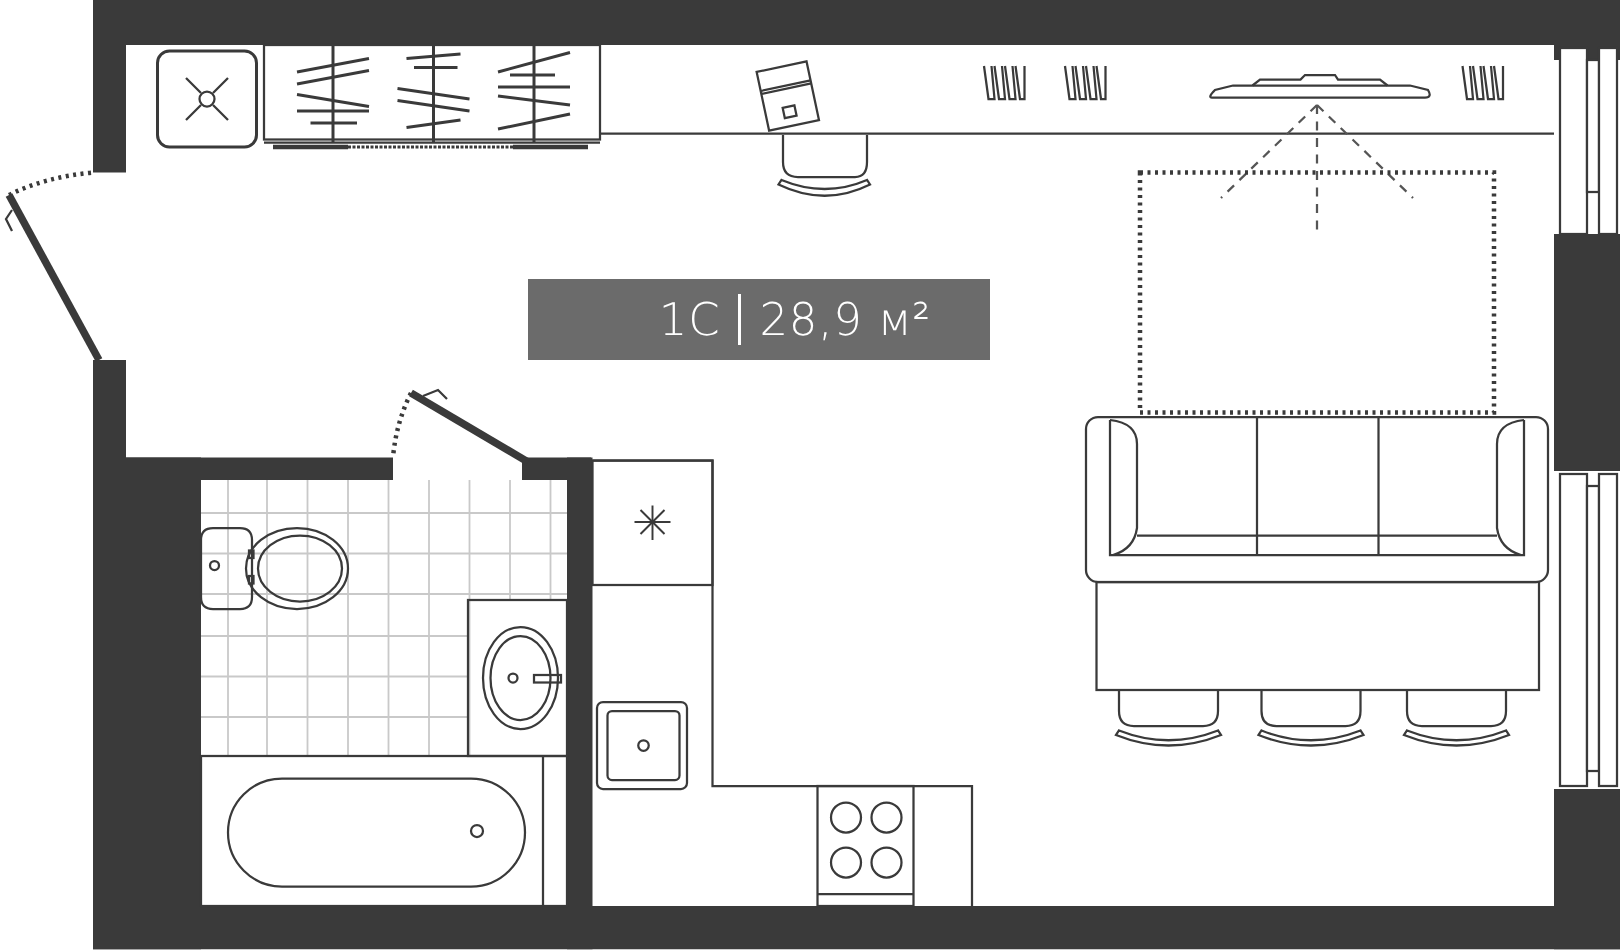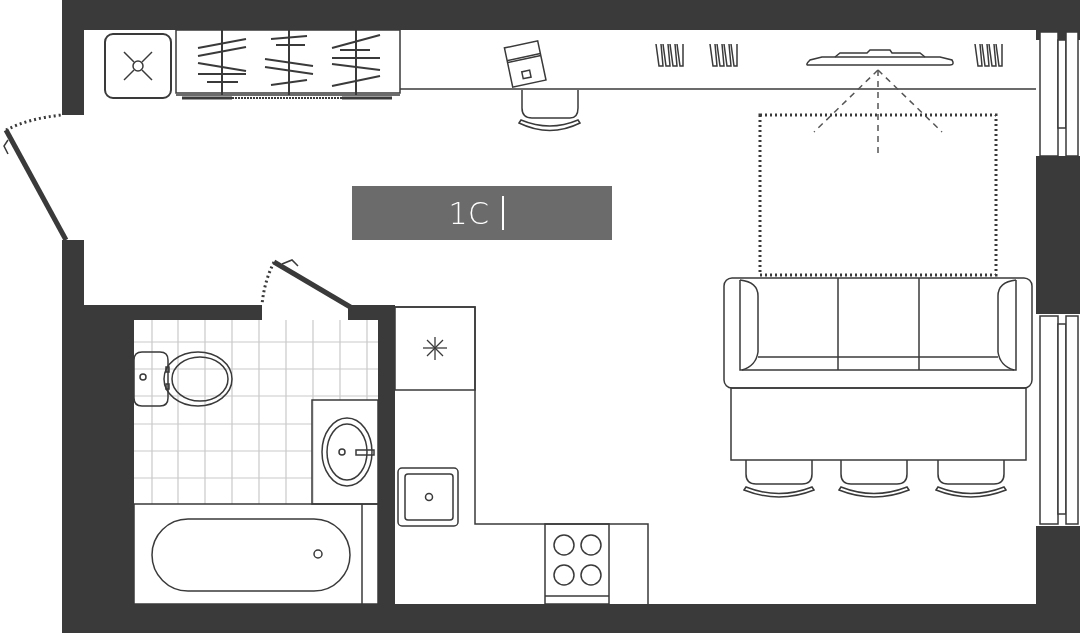--- a/index.html
+++ b/index.html
@@ -1,21 +1,21 @@
 <!DOCTYPE html>
 <html><head>
 <meta charset="utf-8">
 <style>
   html, body { margin: 0; padding: 0; background: #ffffff; }
   body { width: 1080px; height: 633px; overflow: hidden; position: relative; font-family: "DejaVu Sans", sans-serif; }
   #plan { position: absolute; left: 0; top: 0; }
   .label-box {
     position: absolute; left: 352px; top: 186px; width: 260px; height: 54px;
     background: #6b6b6b; color: #ffffff; display: flex; align-items: center; justify-content: center;
-    font-family: "DejaVu Sans", sans-serif; font-size: 30px; font-weight: 300; letter-spacing: 0.5px;
+    font-family: "DejaVu Sans", sans-serif; font-size: 30px; font-weight: 300; letter-spacing: 0.5px; padding-left: 48px;
   }
   .label-box .sep { display: inline-block; width: 2px; height: 34px; background: #ffffff; margin: 0 12px; }
   .wall { fill: #3a3a3a; }
   .ln { fill: none; stroke: #3a3a3a; stroke-width: 2; }
   .thin { fill: none; stroke: #3a3a3a; stroke-width: 1.5; }
   .tile { stroke: #c9c9c9; stroke-width: 1.2; fill: none; }
   .dot { fill: none; stroke: #3a3a3a; stroke-width: 3; stroke-dasharray: 2 3; }
   .dash { fill: none; stroke: #555; stroke-width: 1.5; stroke-dasharray: 6 5; }
 </style>
 </head>
@@ -239,13 +239,14 @@
     <circle cx="564" cy="545" r="10" class="thin"></circle>
     <circle cx="591" cy="545" r="10" class="thin"></circle>
     <circle cx="564" cy="575" r="10" class="thin"></circle>
     <circle cx="591" cy="575" r="10" class="thin"></circle>
   </g>
 </svg>
 
 <div class="label-box">
   <span>1С</span>
   <span class="sep"></span>
+  <span>28,9 м²</span>
 </div>
 
 </body></html>

